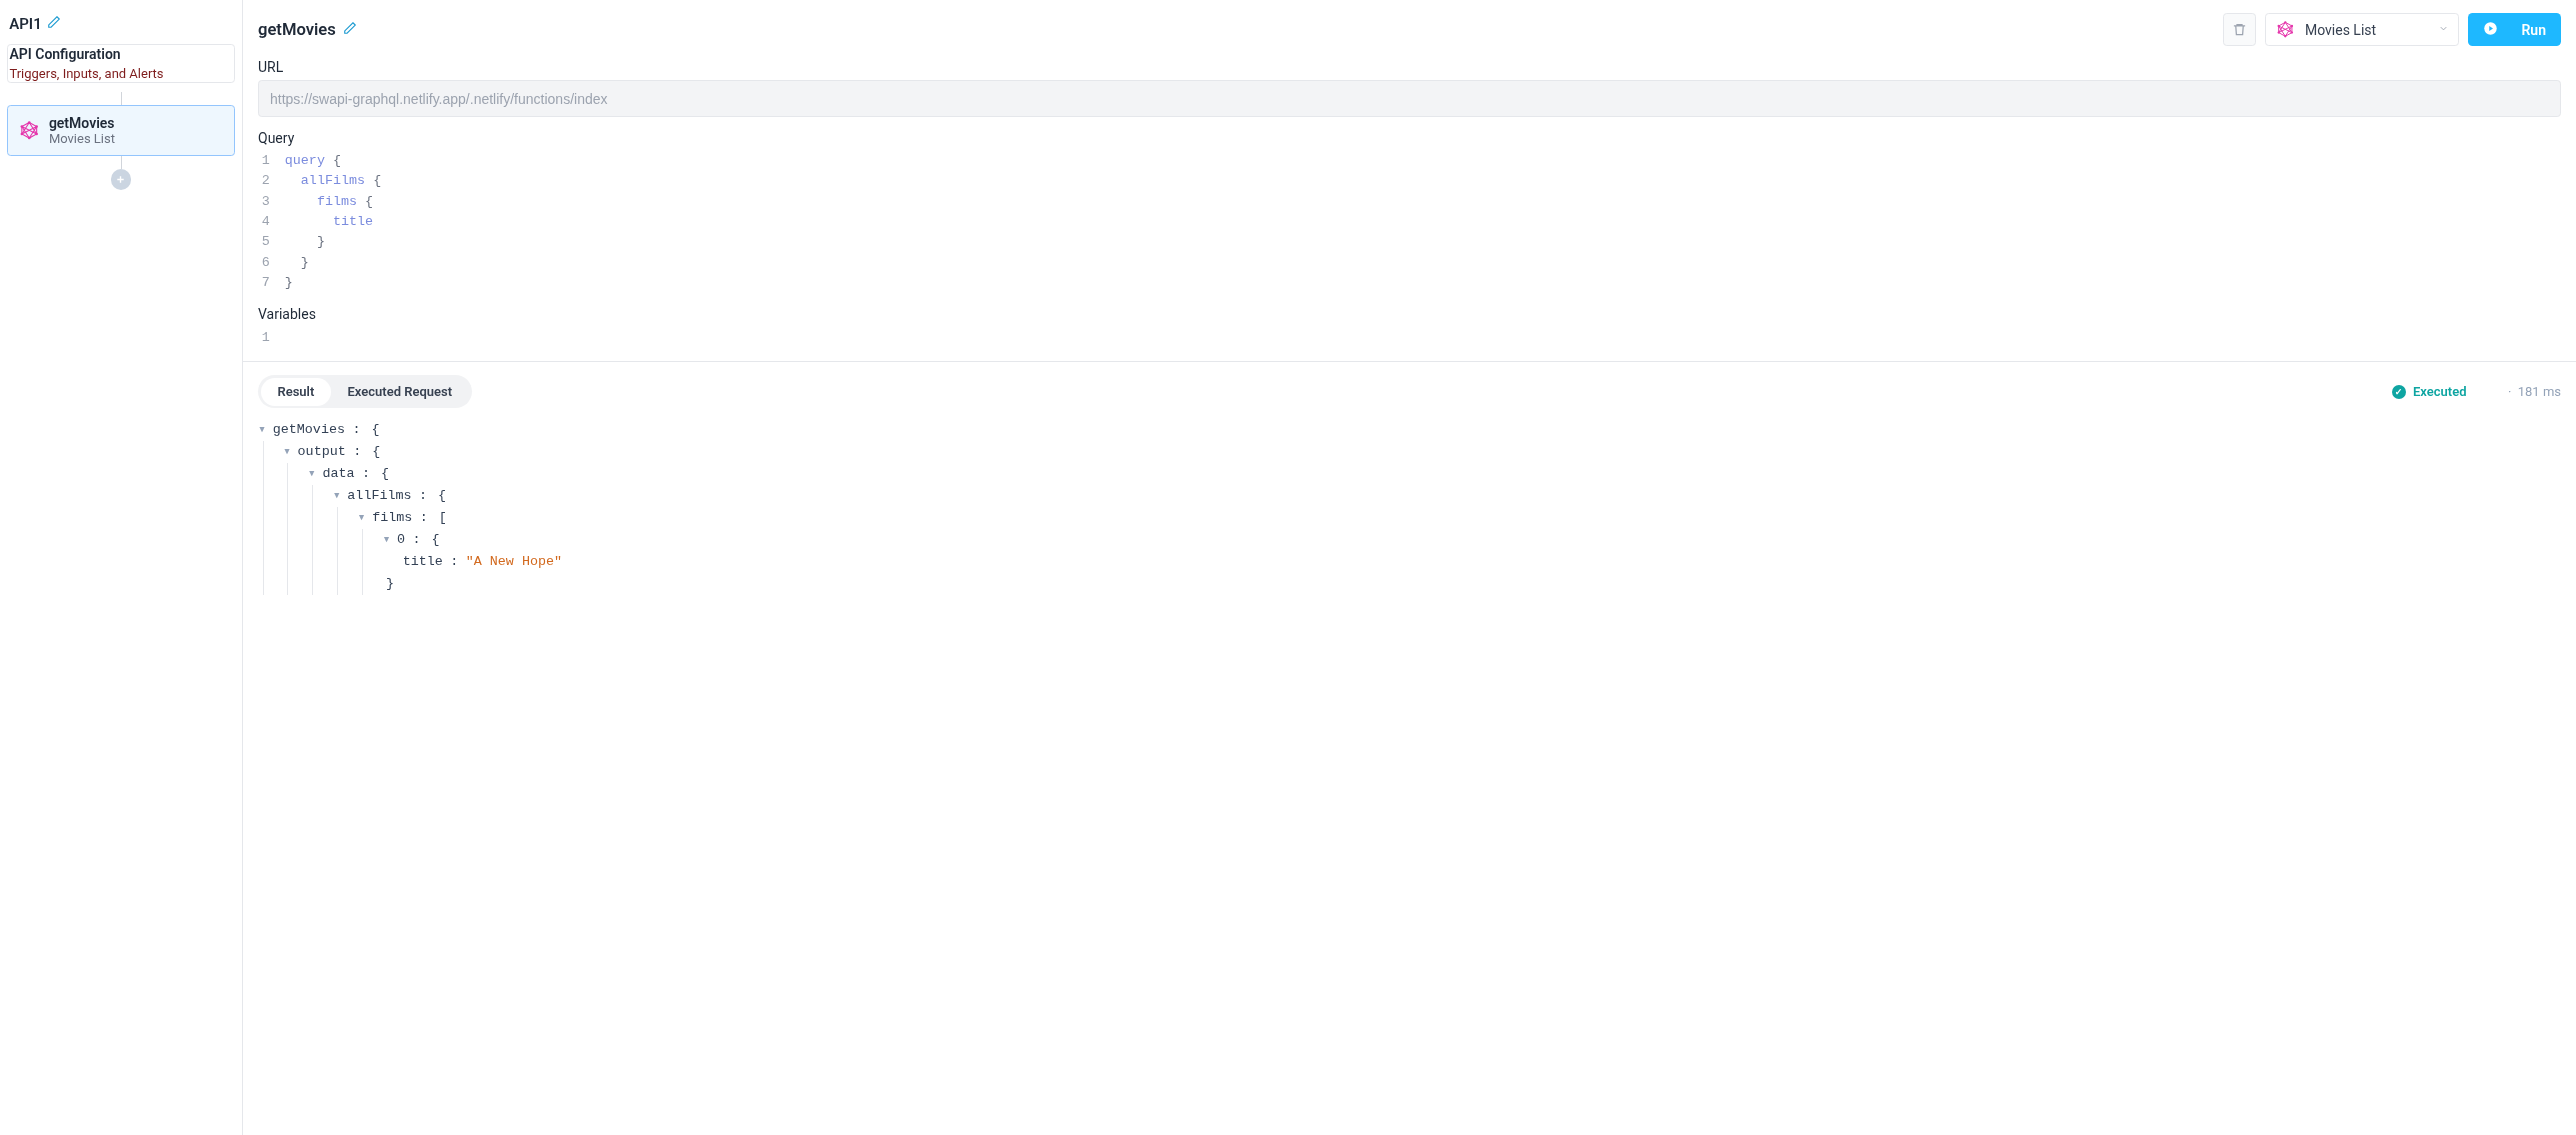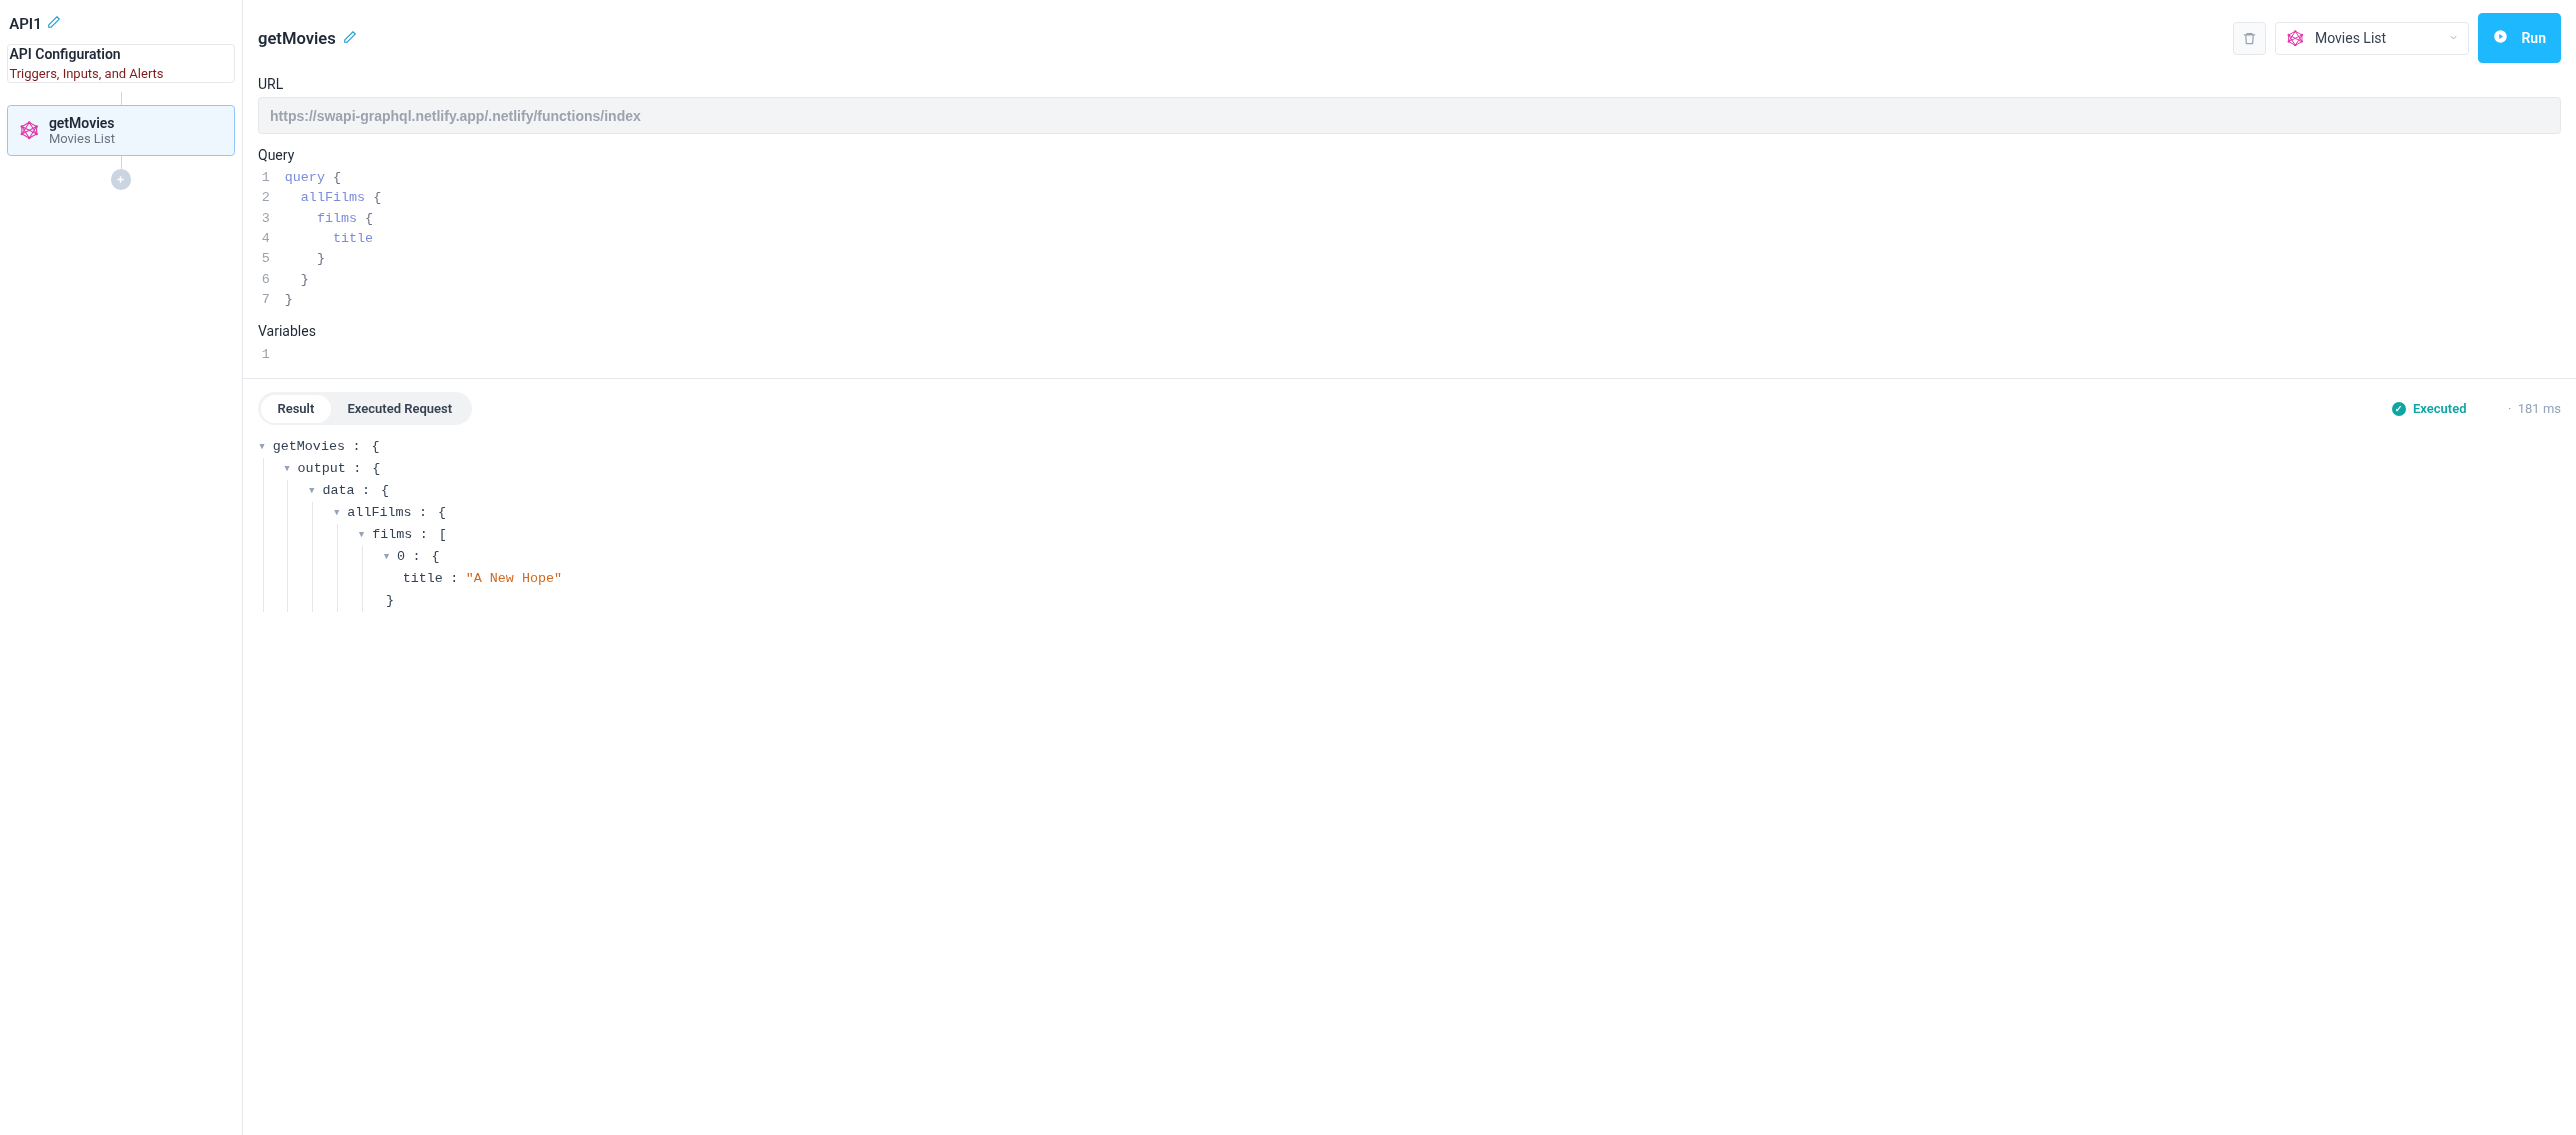--- a/index.html
+++ b/index.html
@@ -18,25 +18,25 @@
 .node-sub { color: #6b7280; font-size: 13px; }
 .plus-wrap { display: flex; justify-content: center; margin-top: 0; }
 .plus-btn { width: 20.3px; height: 20.3px; border-radius: 50%; background: #cbd5e1; color: #fff; display: flex; align-items: center; justify-content: center; cursor: pointer; font-size: 13px; line-height: 1; }
 
 .main { flex: 1; border-left: 0.9px solid #e5e7eb; display: flex; flex-direction: column; overflow: hidden; }
 .main-header { display: flex; align-items: center; padding: 13px 15px 7.4px 15px; gap: 9.2px; }
 .main-title { font-size: 16.6px; font-weight: 600; display: flex; align-items: center; gap: 7.4px; flex: 1; }
 .icon-btn { width: 33px; height: 33px; border: 0.9px solid #e5e7eb; border-radius: 3.7px; display: flex; align-items: center; justify-content: center; color: #9ca3af; cursor: pointer; background: #f9fafb; }
 .select-box { border: 0.9px solid #e5e7eb; border-radius: 3.7px; height: 33px; display: flex; align-items: center; padding: 0 9.2px; gap: 9.2px; min-width: 194px; cursor: pointer; }
 .select-box .lbl { flex: 1; color: #374151; font-size: 14px; }
-.run-btn { background: #1eb8ff; color: #fff; height: 50px; border-radius: 4.6px; padding: 0 15px; display: flex; align-items: center; gap: 13px; font-weight: 600; cursor: pointer; font-size: 14px; }
+.run-btn { background: #1eb8ff; color: #fff; height: 33px; border-radius: 4.6px; padding: 0 15px; display: flex; align-items: center; gap: 23px; font-weight: 600; cursor: pointer; font-size: 14px; }
 
 .section { padding: 5.5px 15px 7.4px 15px; }
 .section-label { color: #1f2937; font-size: 14px; margin-bottom: 5.5px; }
-.url-field { width: 100%; border: 0.9px solid #e5e7eb; background: #f3f4f6; border-radius: 3.7px; padding: 9.2px 11px; color: #9ca3af; font-size: 14px; font-weight: bold; }
+.url-field { width: 100%; border: 0.9px solid #e5e7eb; background: #f3f4f6; border-radius: 3.7px; padding: 9.2px 11px; color: #9ca3af; font-size: 14px; }
 
 .code-block { display: flex; font-family: "SFMono-Regular", Consolas, "Liberation Mono", Menlo, monospace; font-size: 13.4px; line-height: 20.3px; padding-left: 3.7px; }
 .gutter { text-align: right; color: #9ca3af; padding-right: 15px; user-select: none; }
 .codecol { flex: 1; }
 .kw { color: #7b8cde; }
 .fname { color: #7b8cde; }
 .brace { color: #6b7280; }
 
 .bottom { border-top: 0.9px solid #e5e7eb; margin-top: 5.5px; padding: 13px 15px 0 15px; flex: 1; overflow: auto; }
 .tabs-row { display: flex; align-items: center; gap: 26px; }

